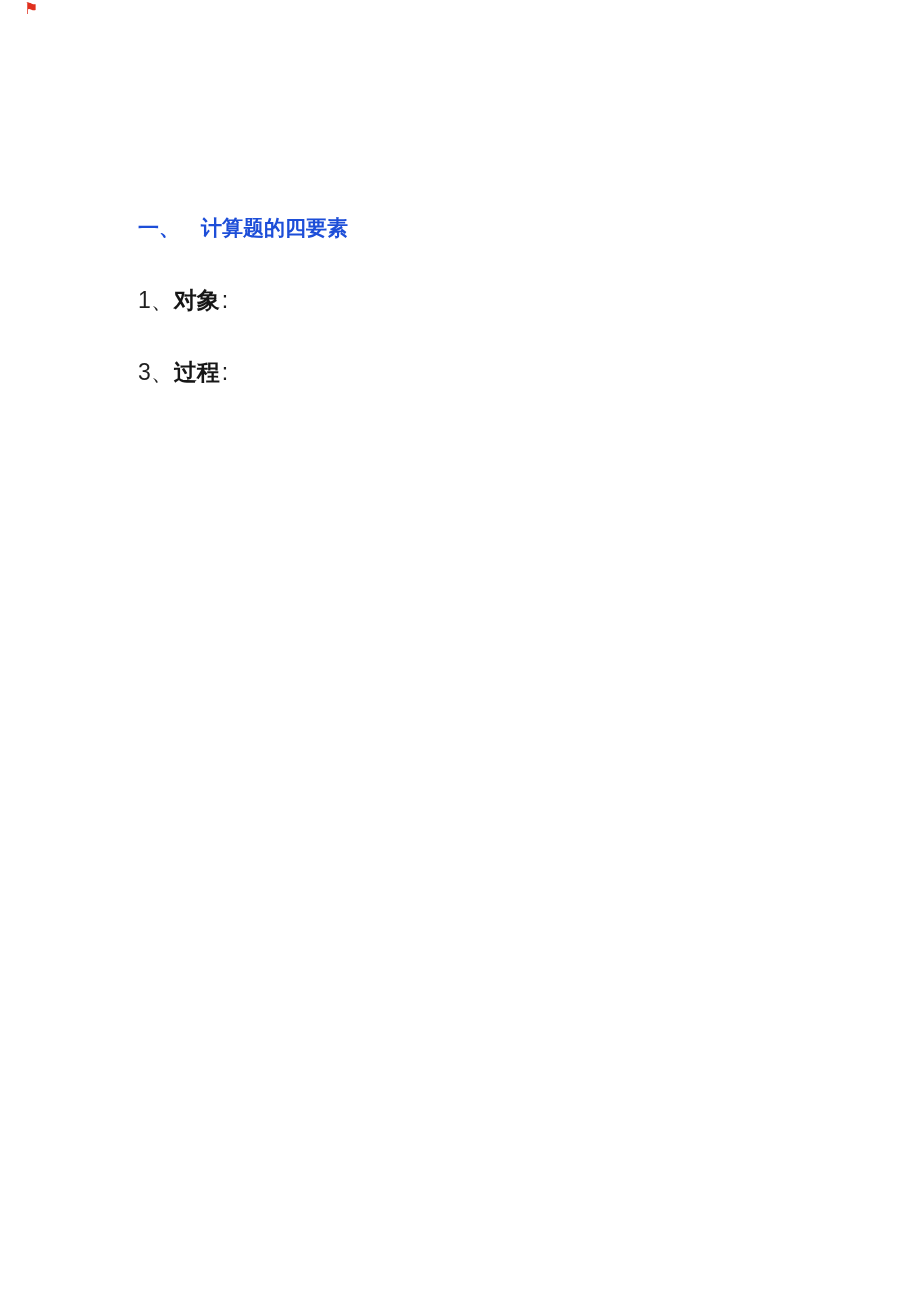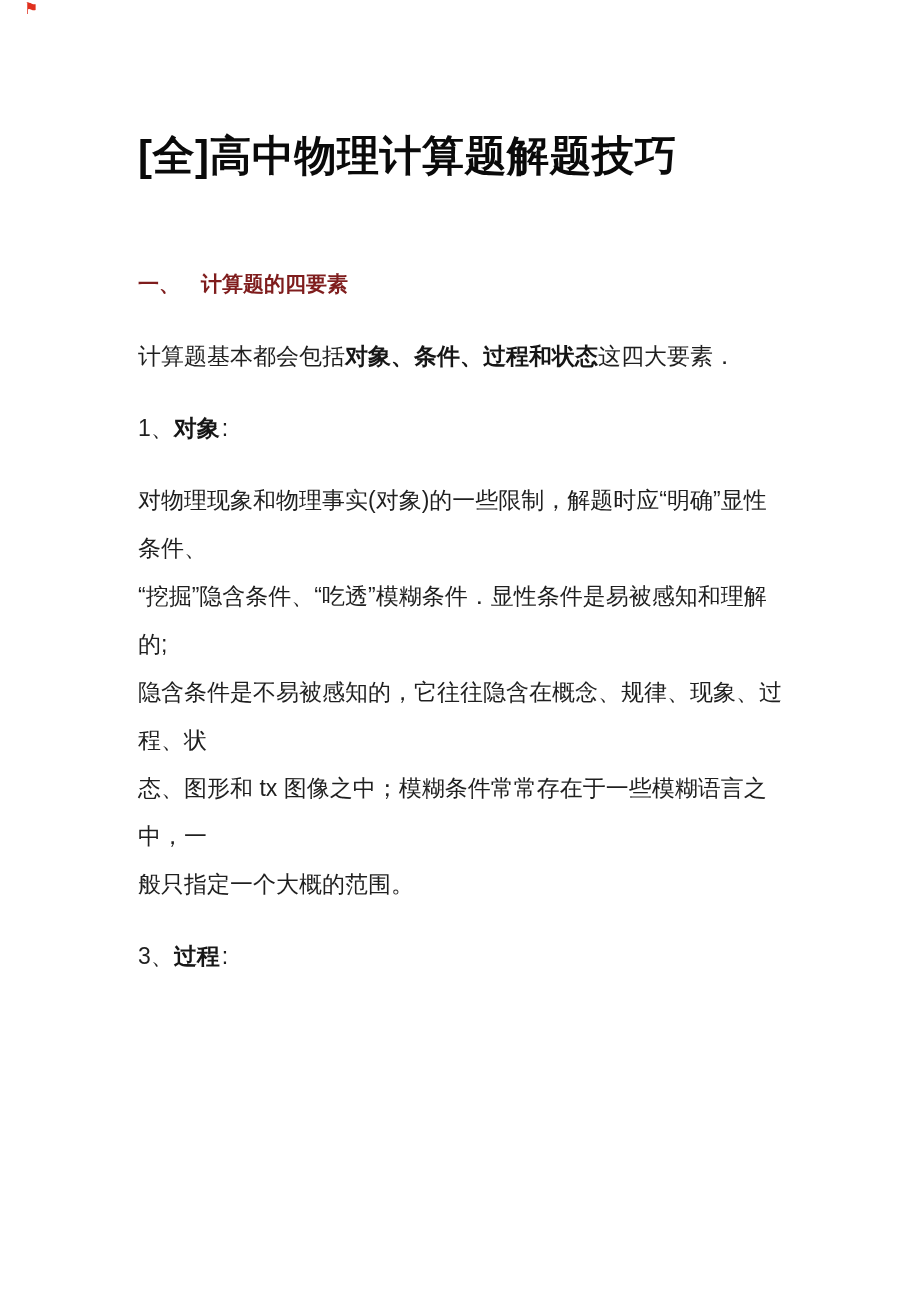--- a/index.html
+++ b/index.html
@@ -30,21 +30,21 @@
     line-height: 56px;
     font-weight: 900;
     color: #0a0a0a;
     letter-spacing: 0.5px;
   }
   .h-sec {
     margin: 76px 0 0 0;
     font-size: 21px;
     line-height: 48px;
     font-weight: 700;
-    color: #7f1d1d;
+    color: #1d4ed8;
   }
   .h-sec .h-label { margin-left: 21px; }
   .sub {
     margin: 24px 0 0 0;
     font-size: 23px;
     line-height: 48px;
     font-weight: 400;
     color: #1f1f1f;
   }
   .sub .term { font-weight: 700; color: #161616; }
@@ -61,32 +61,25 @@
   .para span.b { font-weight: 700; color: #161616; }
 </style>
 </head>
 <body>
 
 <div class="page">
   <span class="corner-flag">⚑</span>
 
   <div class="content">
 
-    <h1 class="title">[全]高中物理计算题解题技巧</h1>
 
     <h2 class="h-sec"><span class="h-num">一、</span><span class="h-label">计算题的四要素</span></h2>
 
-    <p class="para"><span>计算题基本都会包括</span><span class="b">对象、条件、过程和状态</span><span>这四大要素．</span></p>
 
     <h3 class="sub"><span>1、</span><span class="term">对象</span><span class="colon">:</span></h3>
 
 
 
-    <p class="para"><span>对物理现象和物理事实(对象)的一些限制，解题时应“明确”显性条件、
-“挖掘”隐含条件、“吃透”模糊条件．显性条件是易被感知和理解的;
-隐含条件是不易被感知的，它往往隐含在概念、规律、现象、过程、状
-态、图形和 tx 图像之中；模糊条件常常存在于一些模糊语言之中，一
-般只指定一个大概的范围。</span></p>
 
     <h3 class="sub"><span>3、</span><span class="term">过程</span><span class="colon">:</span></h3>
 
   </div>
 </div>
 
 </body></html>

